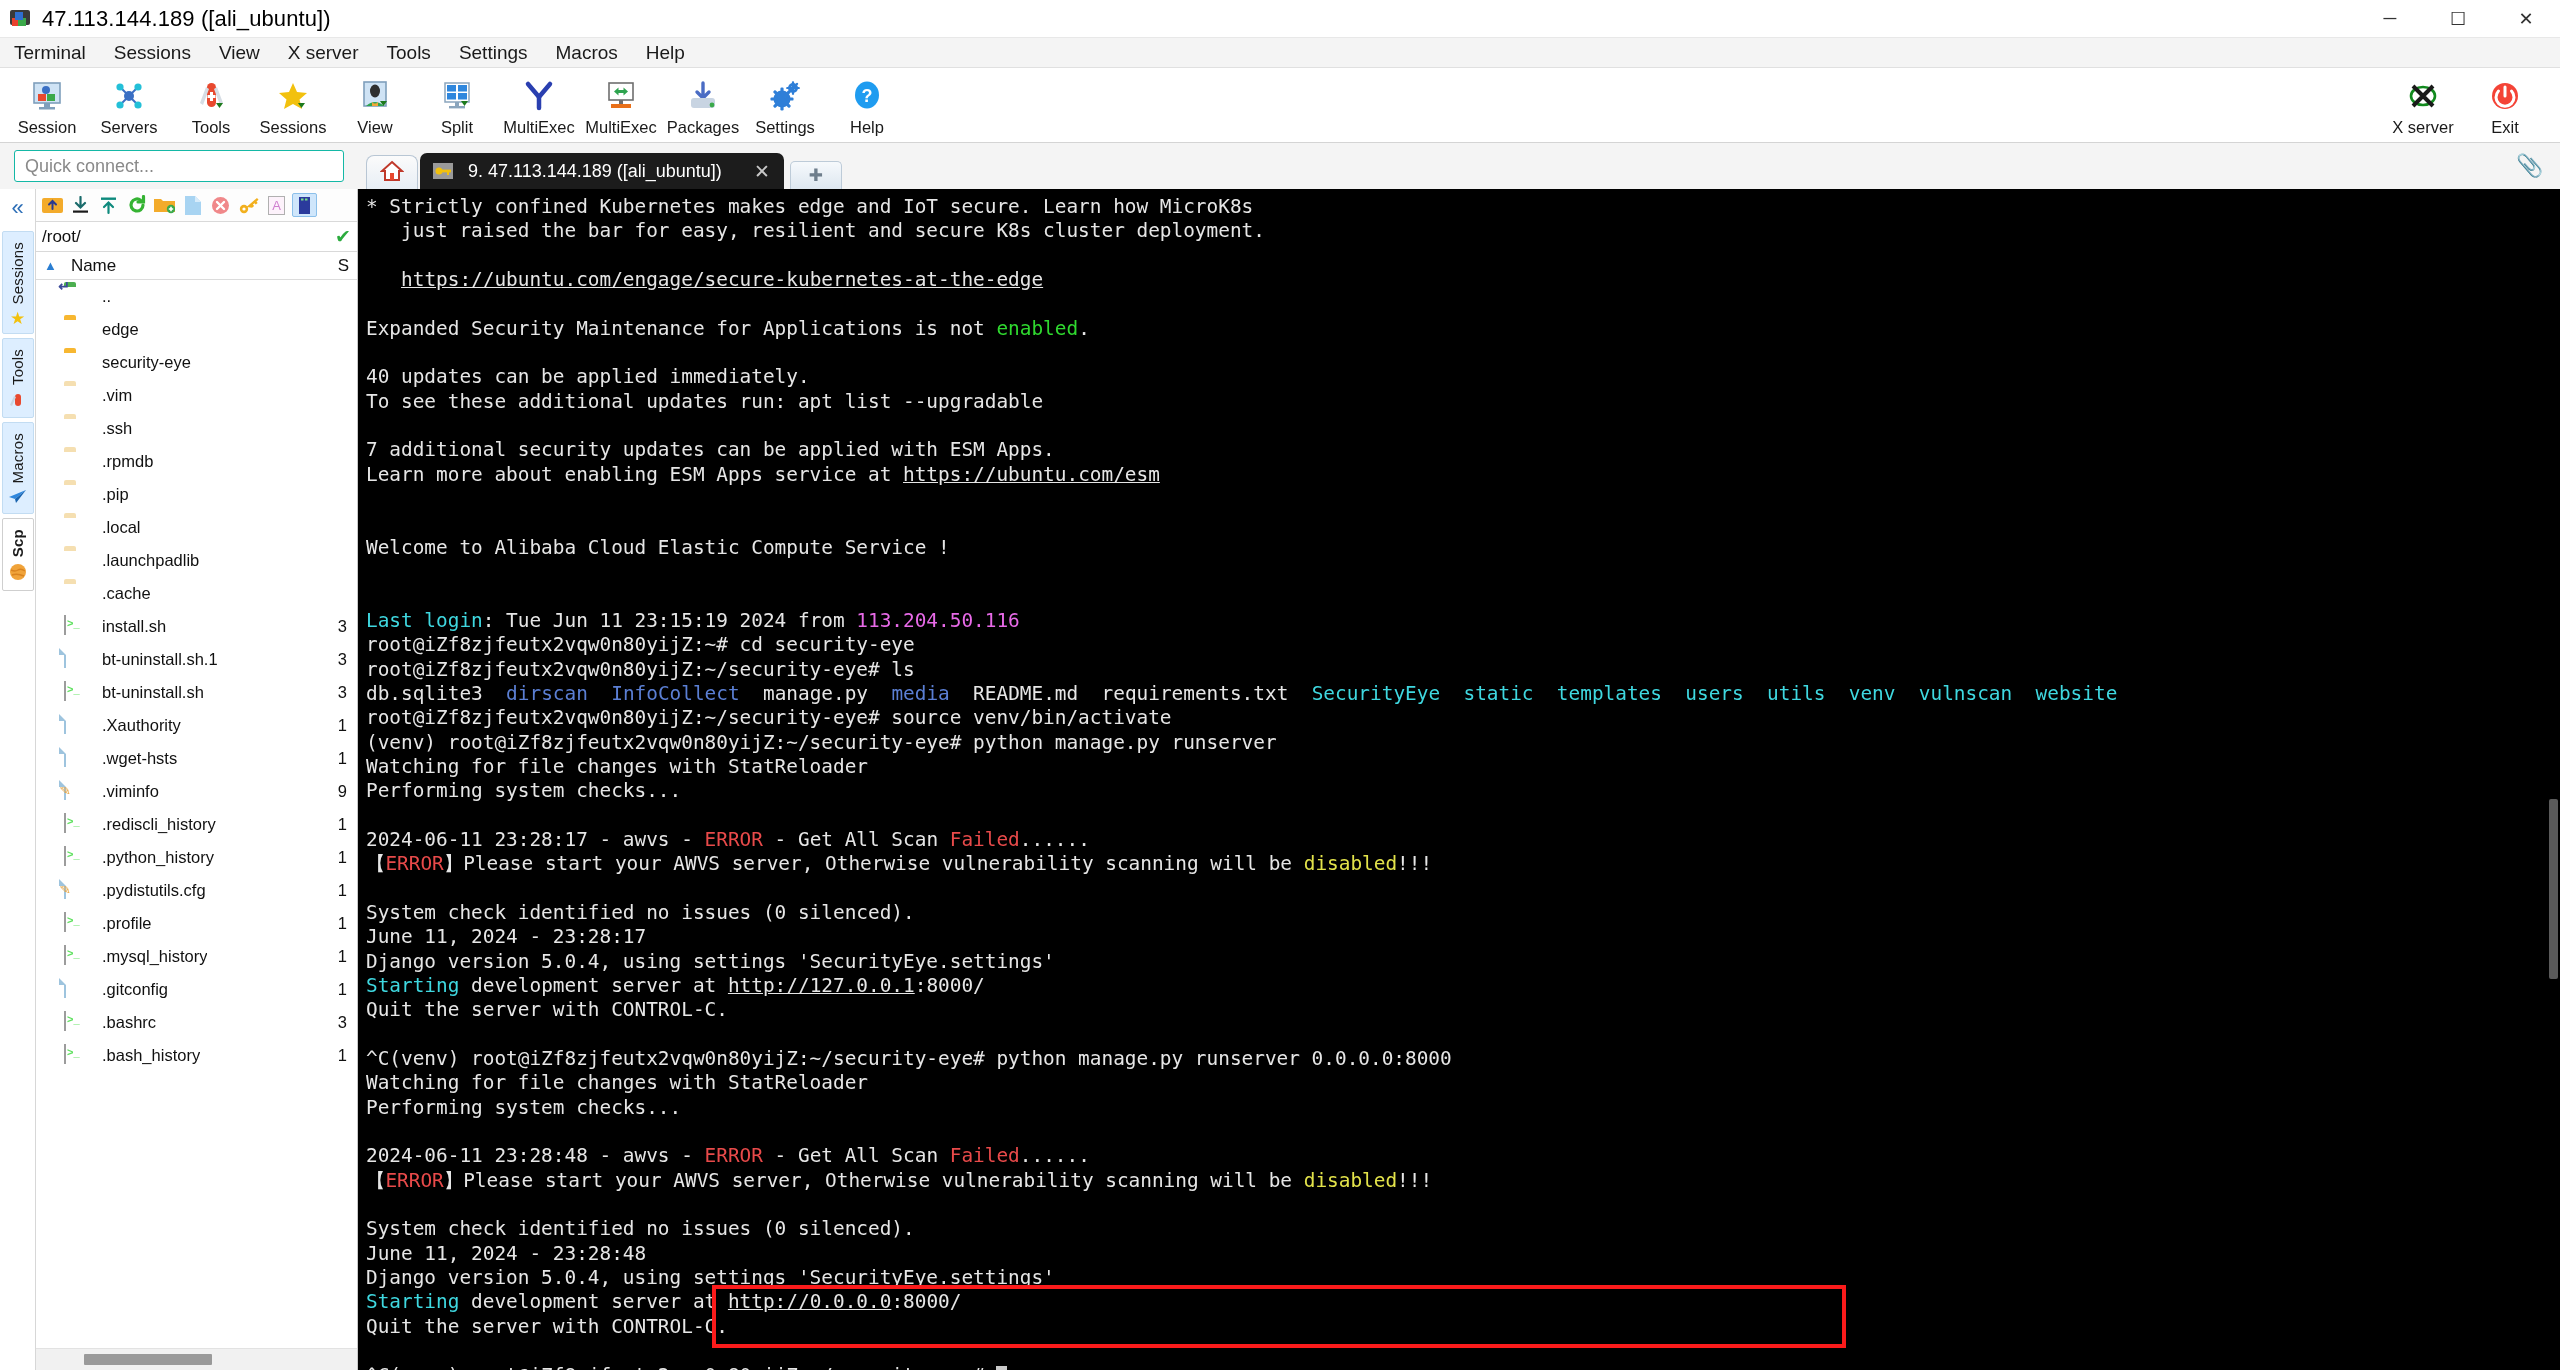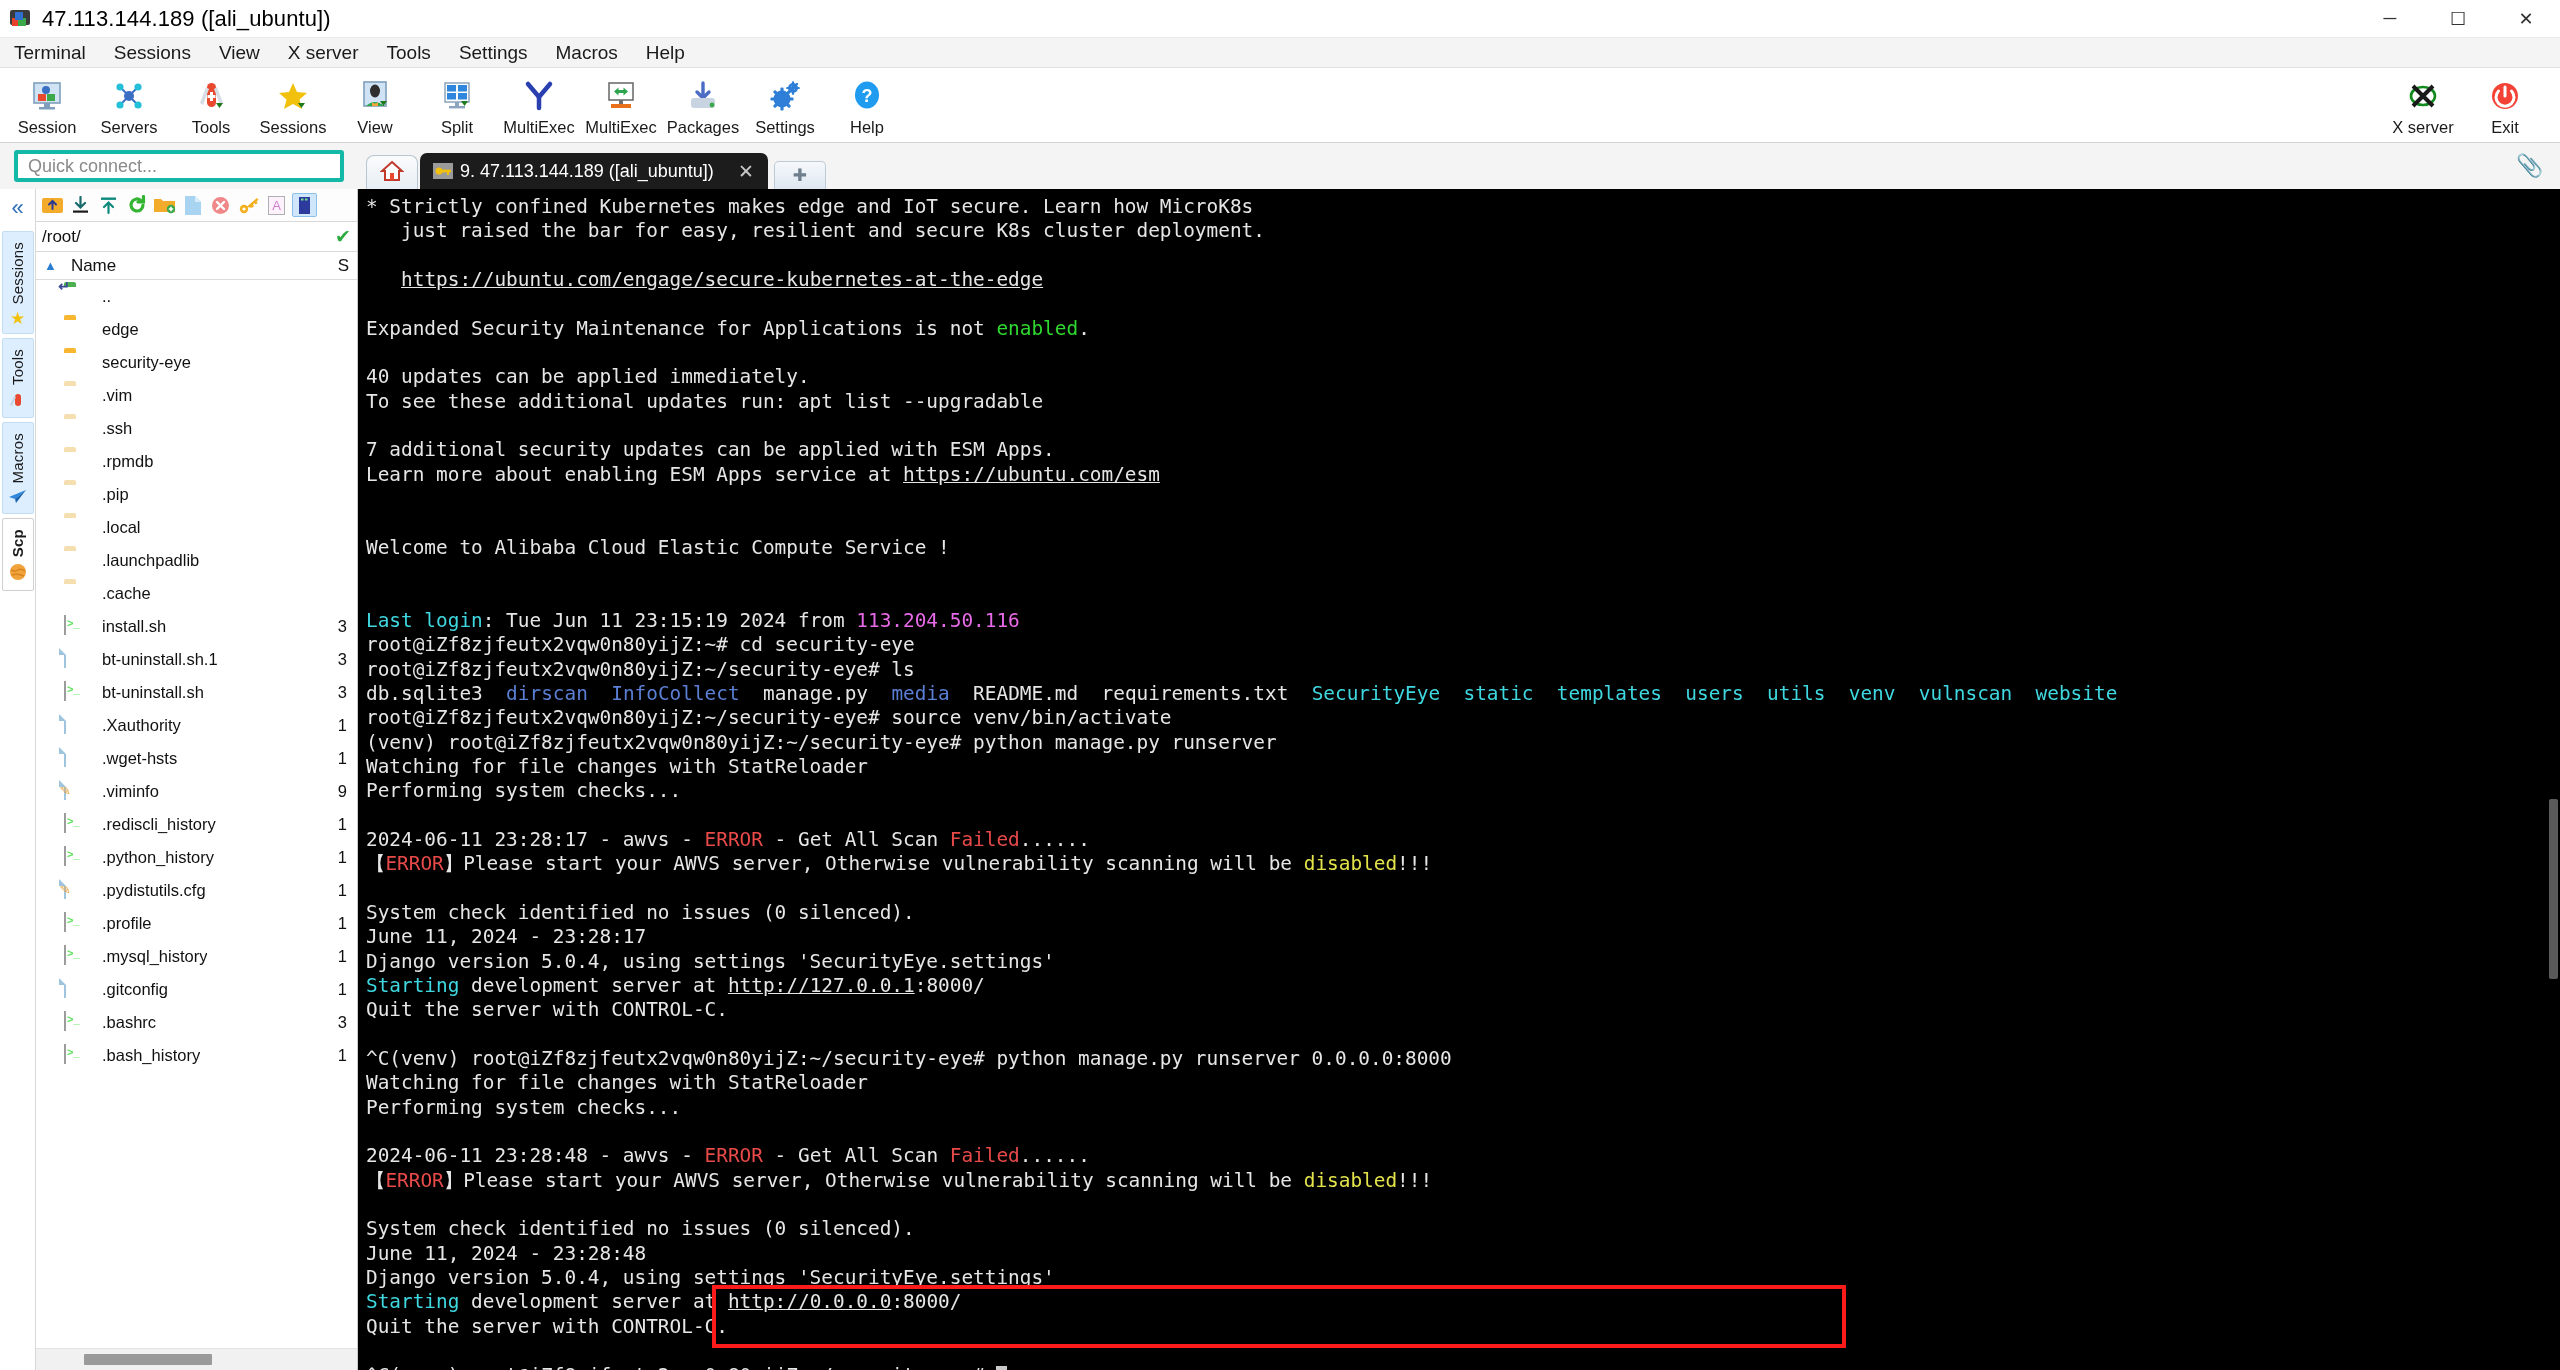--- a/index.html
+++ b/index.html
@@ -52,34 +52,34 @@
     padding-top: 2px; cursor: default;
   }
   .tb-ico { height: 40px; width: 44px; position: relative; display:flex; align-items:center; justify-content:center;}
   .tb-label { font-size: 16.5px; color: #1a1a1a; margin-top: 2px; white-space: nowrap; }
   .tb-right { margin-left: auto; display: flex; padding-right: 14px; }
 
   
   #strip { height: 46px; background: #f4f4f4; display: flex; align-items: center; position: relative; }
   #quickconnect {
     width: 330px; height: 32px; margin-left: 14px;
-    border: 4px solid #14b8a6; background: #fff; border-radius: 3px;
+    border: 1px solid #14b8a6; background: #fff; border-radius: 3px;
     display: flex; align-items: center; padding: 0 10px;
     font-size: 18px; color: #8a8a8a;
   }
   #tabstrip { display: flex; align-items: flex-end; height: 46px; margin-left: 22px; }
   .tab-home {
     width: 52px; height: 34px; background: linear-gradient(#fbfbfb,#e7eef5);
     border: 1px solid #b8c6d4; border-bottom: none;
     border-radius: 8px 8px 0 0; display: flex; align-items: center; justify-content: center;
   }
   .tab-active {
     height: 36px; background: #1c1c1c; color: #fff;
     border-radius: 7px 7px 0 0; display: flex; align-items: center;
-    padding: 0 6px 0 12px; margin-left: 2px; font-size: 18px;
+    padding: 0 6px 0 12px; margin-left: 2px; font-size: 18px; gap: 8px;
   }
   .tab-active .tab-key { width: 22px; height: 18px; margin-right: 6px; display:flex; align-items:center; justify-content:center;}
   .tab-active .tab-close { margin-left: 24px; margin-right: 8px; font-size: 19px; color: #c8c8c8; }
   .tab-plus {
     width: 52px; height: 28px; background: linear-gradient(#f6f9fc,#dde7f0);
     border: 1px solid #bdcbd8; border-bottom: none; border-radius: 5px 5px 0 0;
     margin-left: 6px; display: flex; align-items: center; justify-content: center;
     color: #6e7e8c; font-size: 17px;
   }
   #strip .clip-icon { margin-left: auto; margin-right: 16px; color: #3f6fa5; font-size: 22px; }

